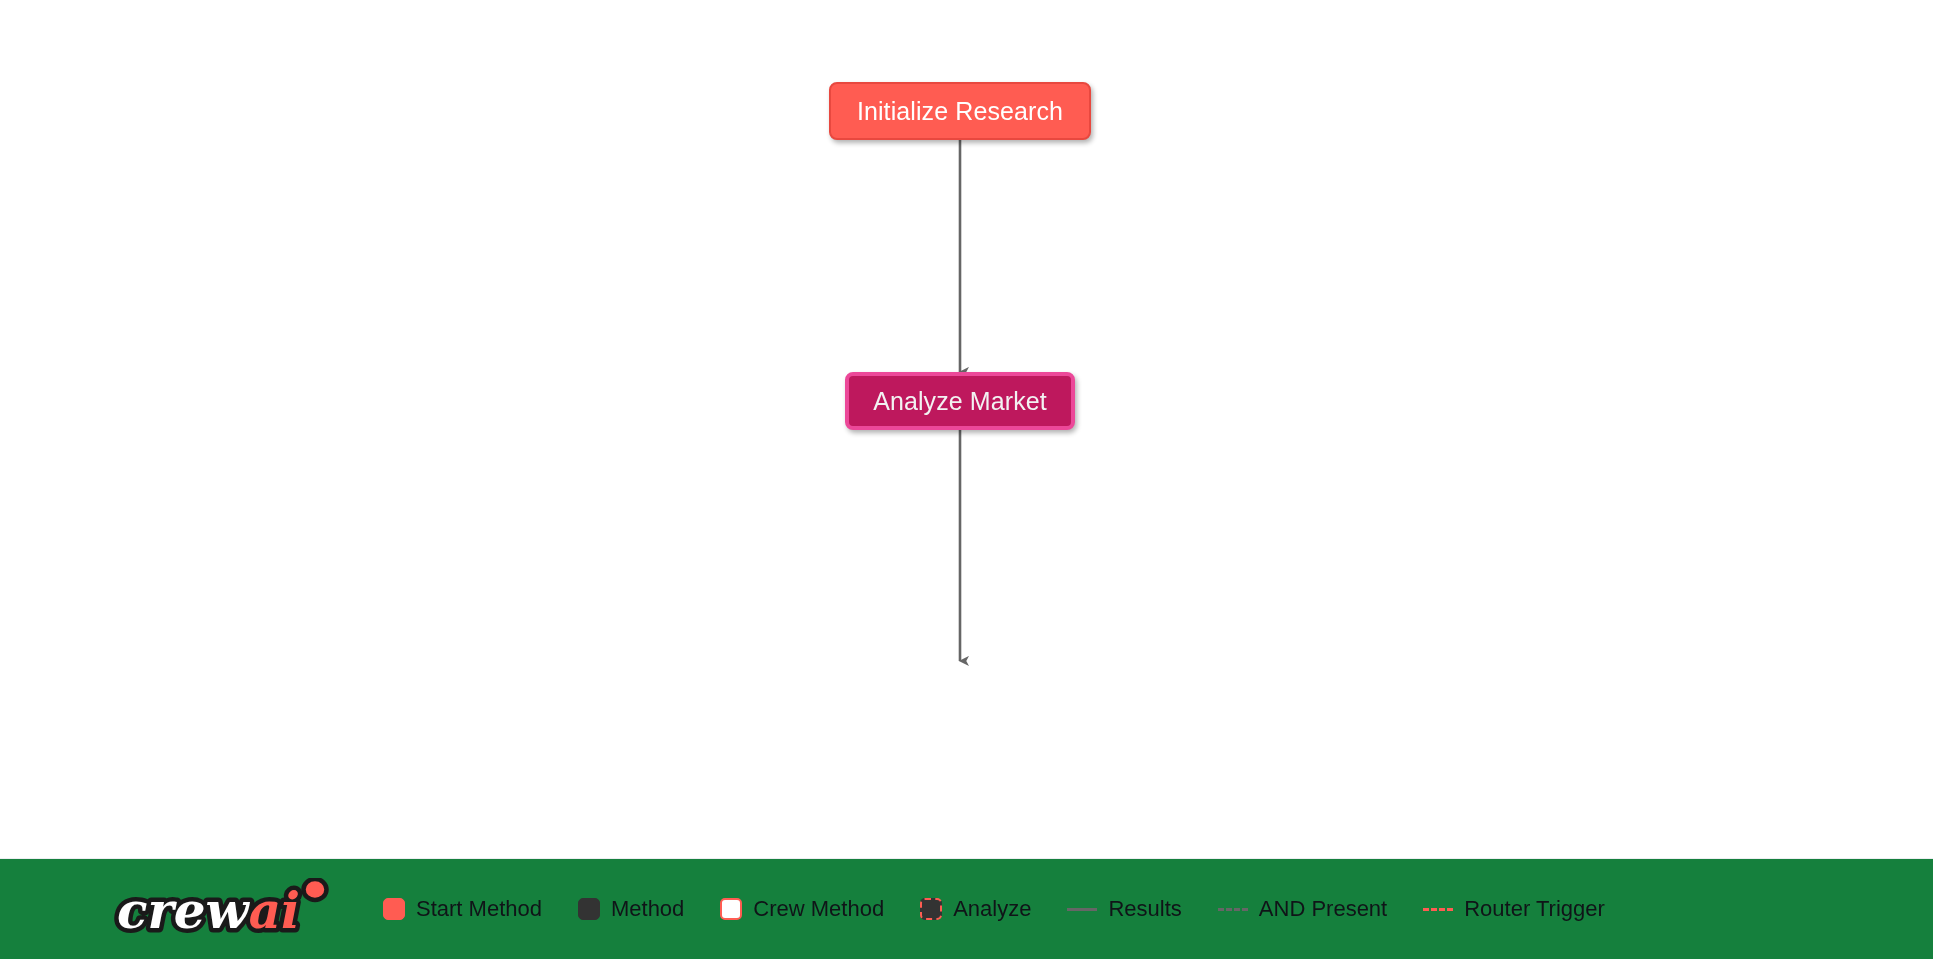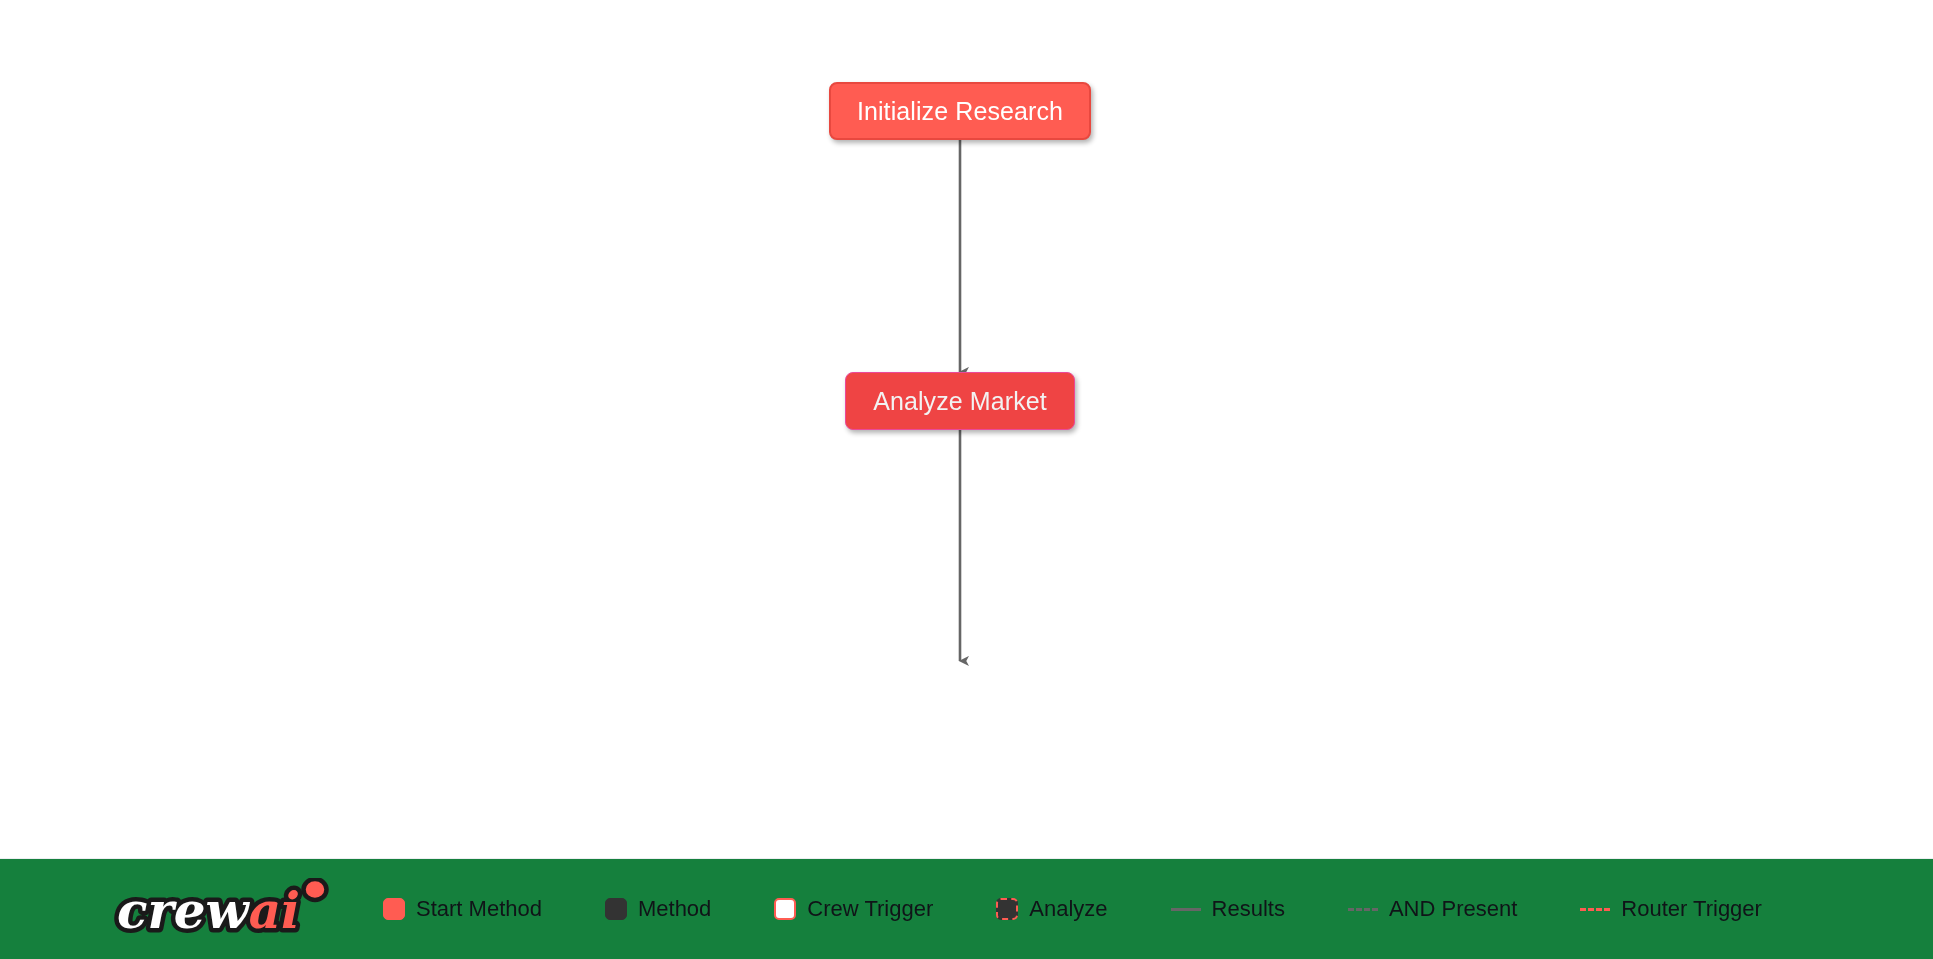--- a/index.html
+++ b/index.html
@@ -51,22 +51,22 @@
     box-shadow: 2px 3px 5px rgba(0,0,0,0.30);
   }
 
   .node.start {
     background: #ff5c52;
     border: 2px solid #e8483f;
     color: #ffffff;
   }
 
   .node.method {
-    background: #ef4444;
-    border: 1px solid #ec4899;
+    background: #be185d;
+    border: 4px solid #ec4899;
     color: #f2f2f2;
   }
 
   .node-label { pointer-events: none; }
 
   
   #legend {
     position: absolute;
     left: 0;
     top: 858px;
@@ -84,21 +84,20 @@
     width: 222px;
     height: 62px;
     margin-right: 48px;
     flex: 0 0 auto;
     display: block;
   }
 
   .legend-items {
     display: flex;
     align-items: flex-start;
-    gap: 27px;
   }
 
   .legend-item {
     display: flex;
     align-items: center;
     margin-right: 36px;
     white-space: nowrap;
   }
 
   .legend-item:last-child { margin-right: 8px; }
@@ -181,21 +180,21 @@
         <span class="legend-label">Start Method</span>
       </div>
 
       <div class="legend-item">
         <span class="swatch method"></span>
         <span class="legend-label">Method</span>
       </div>
 
       <div class="legend-item">
         <span class="swatch crew-method"></span>
-        <span class="legend-label">Crew Trigger</span>
+        <span class="legend-label">Crew Method</span>
       </div>
 
       <div class="legend-item">
         <span class="swatch router"></span>
         <span class="legend-label">Analyze</span>
       </div>
 
       <div class="legend-item">
         <span class="line-swatch trigger"></span>
         <span class="legend-label">Results</span>

